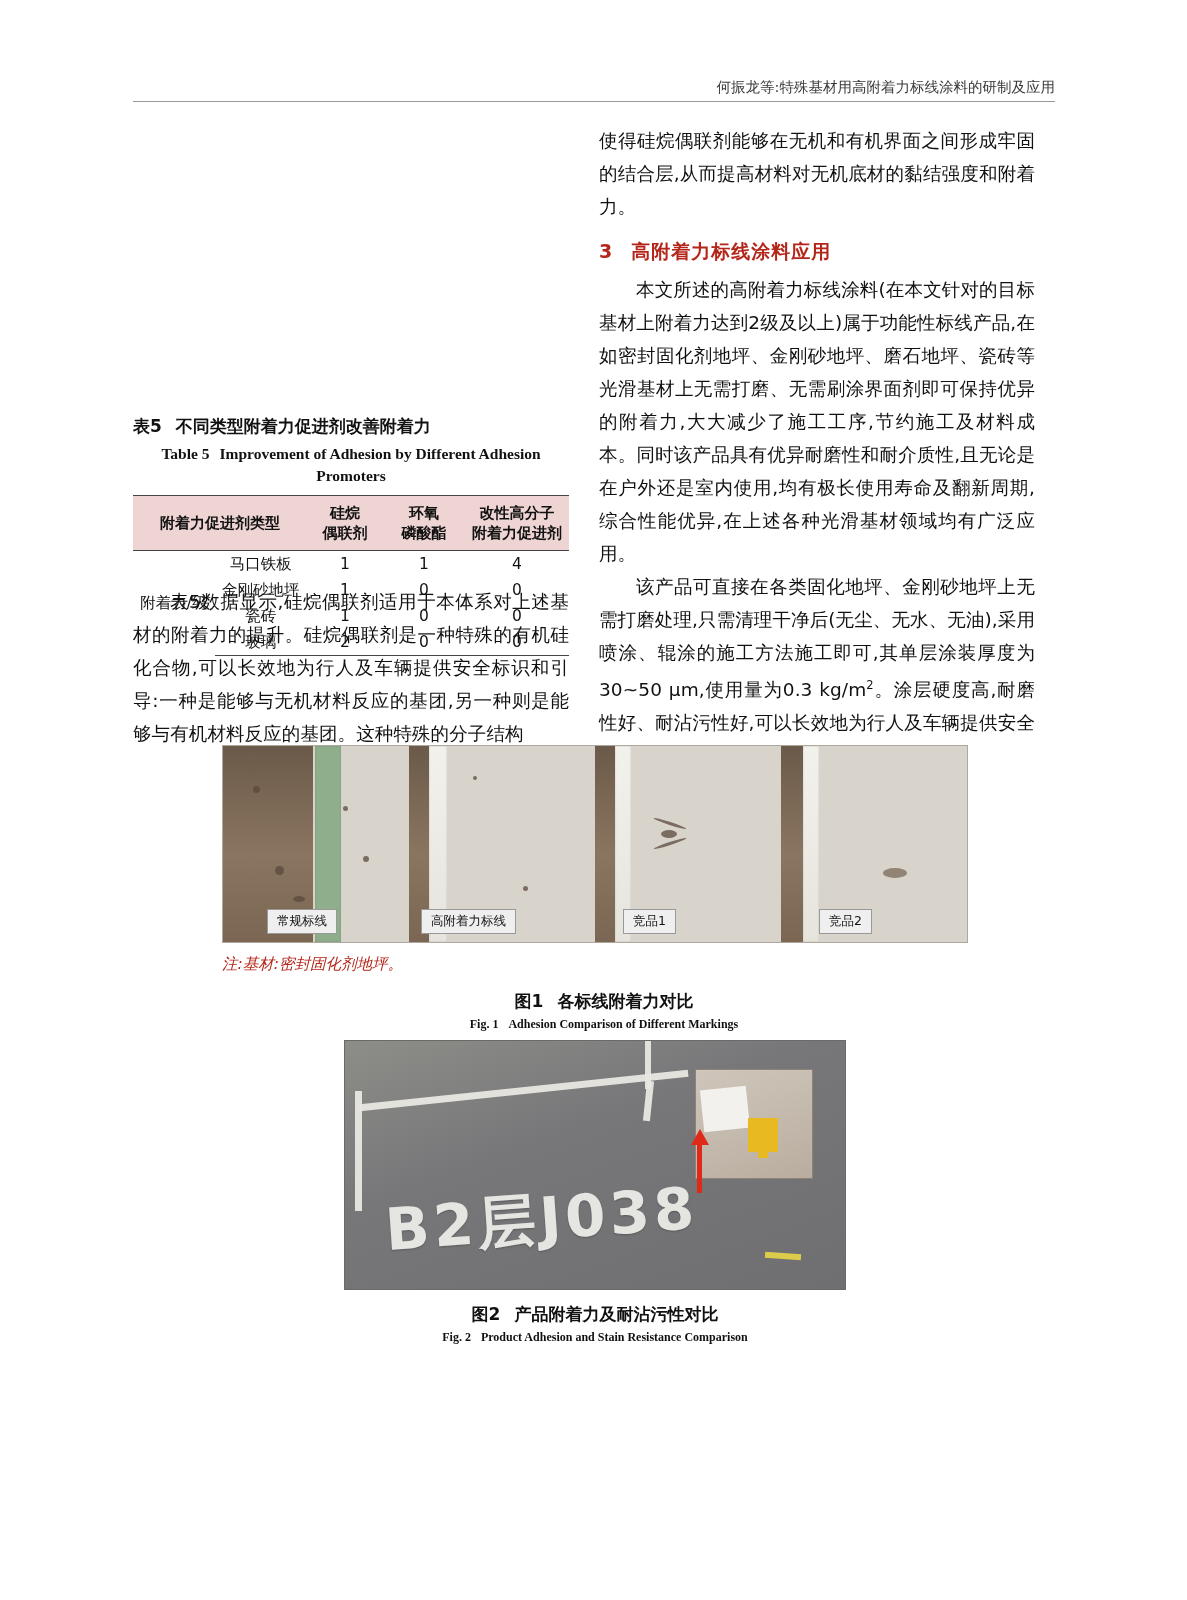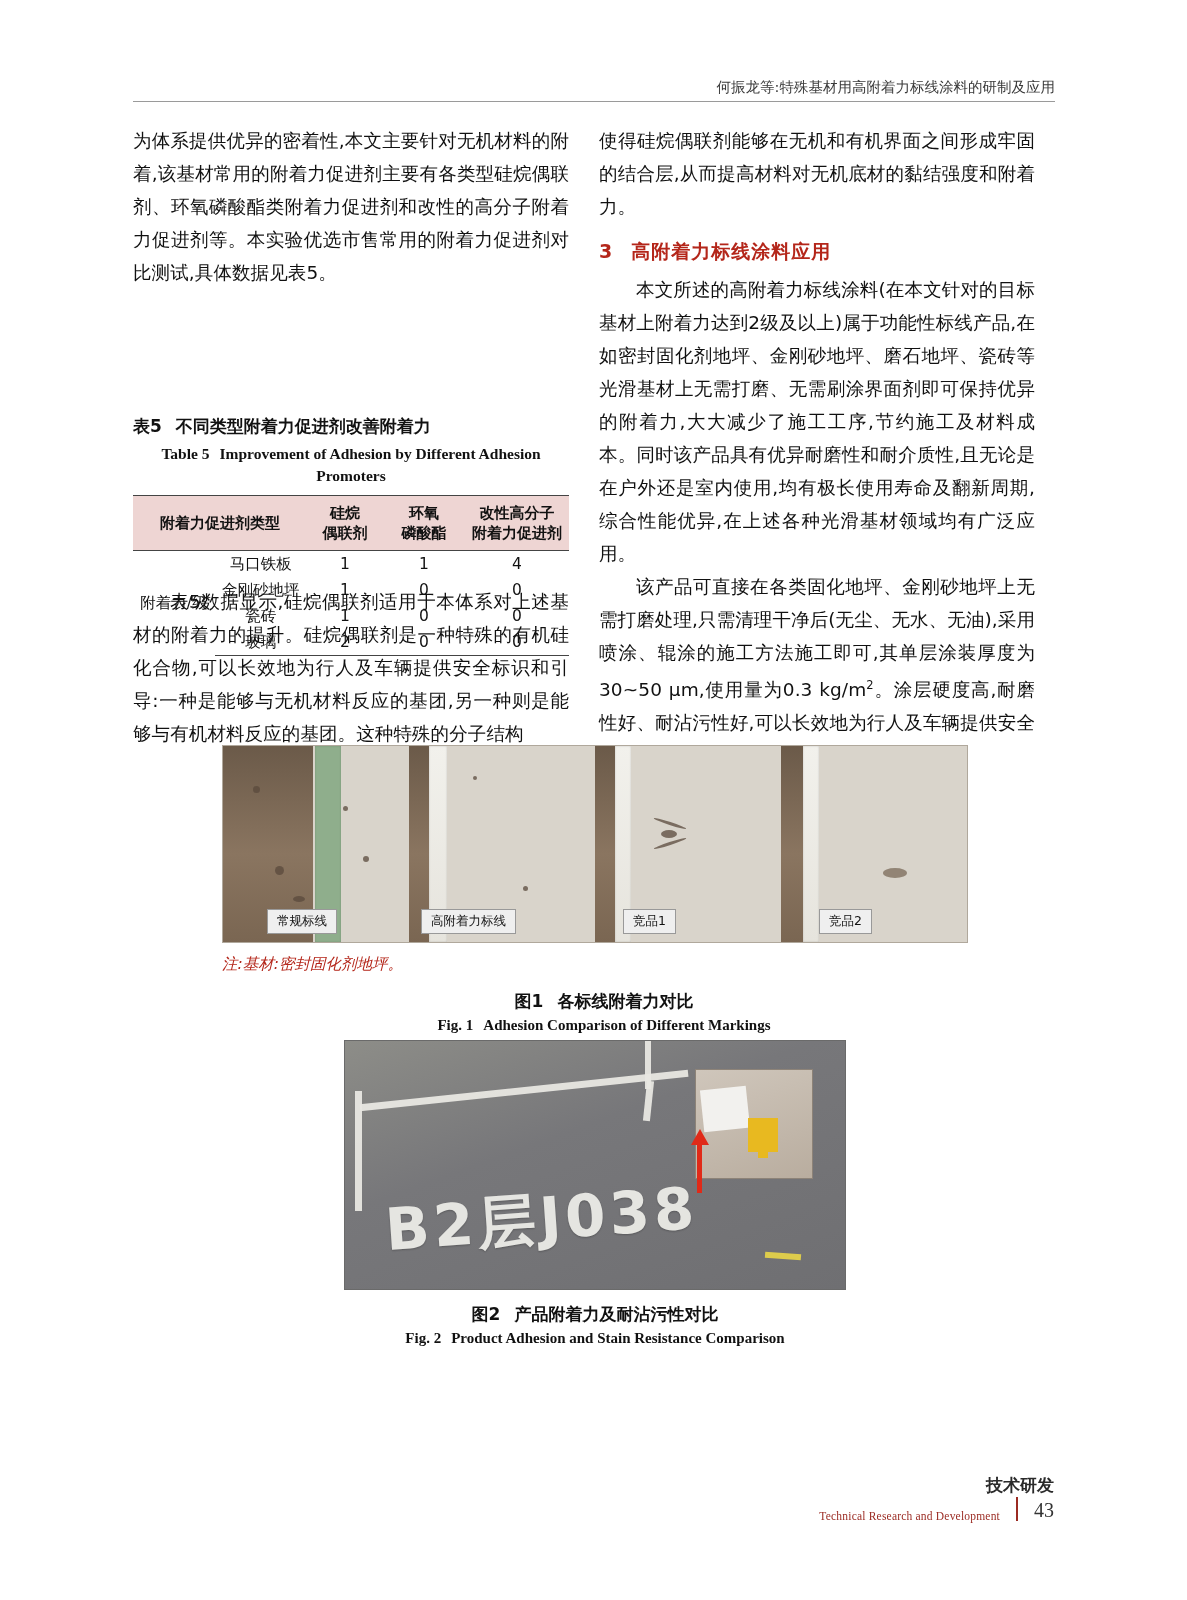--- a/index.html
+++ b/index.html
@@ -124,21 +124,21 @@
     margin-top:9px;
     line-height:25px;
   }
   .fig-cap-cn {
     text-align:center; font-weight:bold; font-size:17px;
     font-family:"DejaVu Sans", sans-serif;
     margin-top:13px;
   }
   .fig-cap-cn .lbl { margin-right:14px; }
   .fig-cap-en {
-    text-align:center; font-weight:bold; font-size:15px;
+    text-align:center; font-weight:bold; font-size:12px;
     font-family:"Liberation Serif", serif;
     margin-top:4px;
   }
   .fig-cap-en .lbl { margin-right:10px; }
 
   
   .fig2-wrap { position:absolute; left:175px; top:1040px; width:840px; }
   .fig2-img {
     width:500px; height:248px; margin:0 auto;
     position:relative; overflow:hidden;
@@ -224,23 +224,20 @@
   sup { font-size:.62em; vertical-align:super; }
 </style>
 </head>
 <body>
 
 <div class="page">
 
   <div class="runhead">何振龙等:特殊基材用高附着力标线涂料的研制及应用</div>
   <div class="runhead-rule"></div>
 
-  <div class="col-left">
-    <p class="body">为体系提供优异的密着性,本文主要针对无机材料的附着,该基材常用的附着力促进剂主要有各类型硅烷偶联剂、环氧磷酸酯类附着力促进剂和改性的高分子附着力促进剂等。本实验优选市售常用的附着力促进剂对比测试,具体数据见表5。</p>
-  </div>
 
   <div class="tbl-wrap">
     <div class="tbl-title-cn">
       <span class="lbl">表5</span><span>不同类型附着力促进剂改善附着力</span>
     </div>
     <div class="tbl-title-en">
       <span class="lbl">Table 5</span><span>Improvement of Adhesion by Different Adhesion Promoters</span>
     </div>
 
     <table class="data">
@@ -368,22 +365,14 @@
       </div>
     </div>
     <div class="fig-cap-cn">
       <span class="lbl">图2</span><span>产品附着力及耐沾污性对比</span>
     </div>
     <div class="fig-cap-en">
       <span class="lbl">Fig. 2</span><span>Product Adhesion and Stain Resistance Comparison</span>
     </div>
   </div>
 
-  <div class="footer">
-    <div class="footer-cn">技术研发</div>
-    <div class="footer-row">
-      <div class="footer-en">Technical Research and Development</div>
-      <div class="footer-bar"></div>
-      <div class="footer-num">43</div>
-    </div>
-  </div>
 
 </div>
 
 </body></html>

